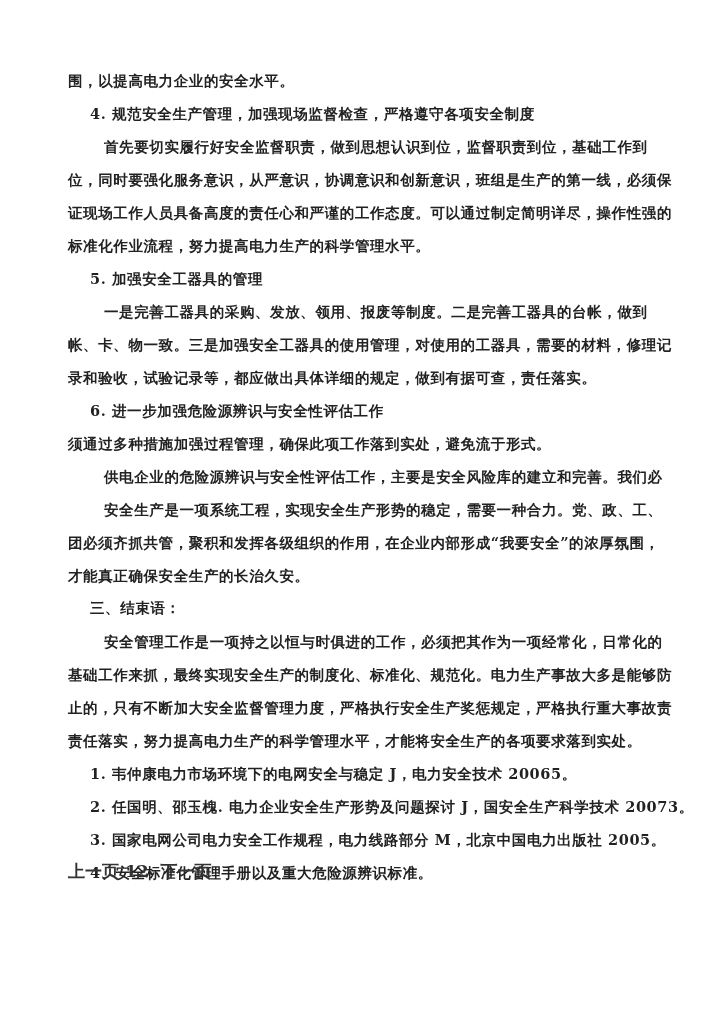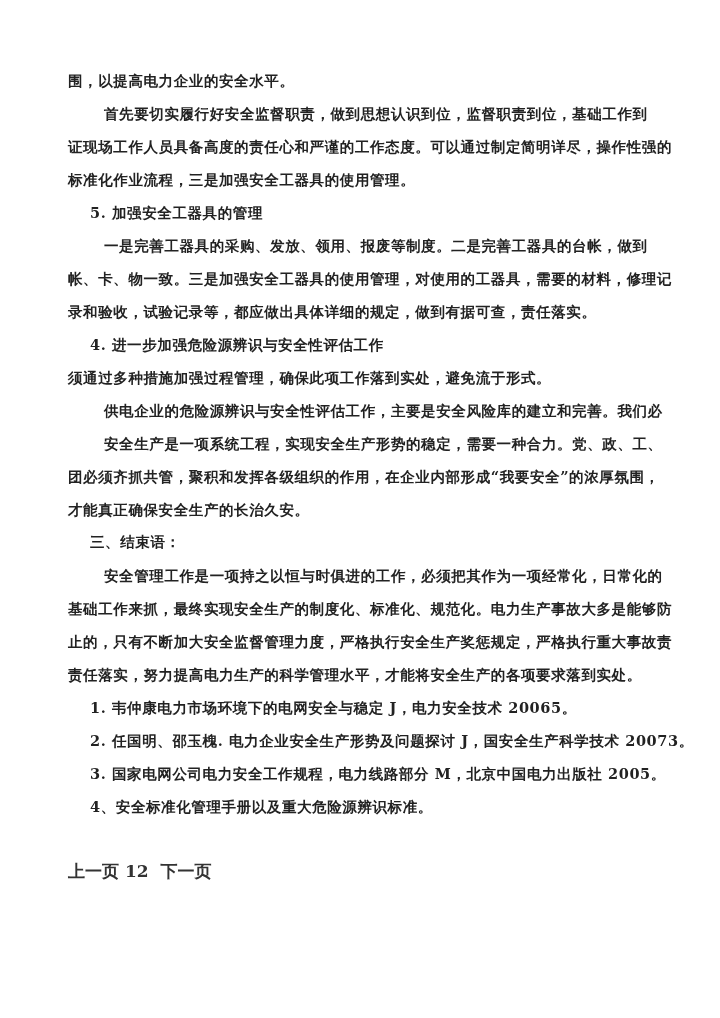--- a/index.html
+++ b/index.html
@@ -12,28 +12,30 @@
   .bold { font-weight:bold; font-family:"DejaVu Sans","Liberation Sans",sans-serif; }
   .pager { position:absolute; left:68px; top:860px; font-size:17px; color:#333; white-space:nowrap;font-weight:bold; }
   .pager span { margin-right:6px; }
   .pager a { color:#333; text-decoration:none; cursor:pointer; }
 </style>
 </head>
 <body>
 
 <div class="page">
   <div class="line">围，以提高电力企业的安全水平。</div>
+  <div class="line h">4. 规范安全生产管理，加强现场监督检查，严格遵守各项安全制度</div>
   <div class="line p1">首先要切实履行好安全监督职责，做到思想认识到位，监督职责到位，基础工作到</div>
+  <div class="line">位，同时要强化服务意识，从严意识，协调意识和创新意识，班组是生产的第一线，必须保</div>
   <div class="line">证现场工作人员具备高度的责任心和严谨的工作态度。可以通过制定简明详尽，操作性强的</div>
-  <div class="line">标准化作业流程，三是加强安全工器具的使用管理。</div>
+  <div class="line">标准化作业流程，努力提高电力生产的科学管理水平。</div>
   <div class="line h">5. 加强安全工器具的管理</div>
   <div class="line p1">一是完善工器具的采购、发放、领用、报废等制度。二是完善工器具的台帐，做到</div>
   <div class="line">帐、卡、物一致。三是加强安全工器具的使用管理，对使用的工器具，需要的材料，修理记</div>
   <div class="line">录和验收，试验记录等，都应做出具体详细的规定，做到有据可查，责任落实。</div>
-  <div class="line h">4. 进一步加强危险源辨识与安全性评估工作</div>
+  <div class="line h">6. 进一步加强危险源辨识与安全性评估工作</div>
   <div class="line">须通过多种措施加强过程管理，确保此项工作落到实处，避免流于形式。</div>
   <div class="line p1">供电企业的危险源辨识与安全性评估工作，主要是安全风险库的建立和完善。我们必</div>
   <div class="line p1">安全生产是一项系统工程，实现安全生产形势的稳定，需要一种合力。党、政、工、</div>
   <div class="line">团必须齐抓共管，聚积和发挥各级组织的作用，在企业内部形成“我要安全”的浓厚氛围，</div>
   <div class="line">才能真正确保安全生产的长治久安。</div>
   <div class="line h bold">三、结束语：</div>
   <div class="line p1">安全管理工作是一项持之以恒与时俱进的工作，必须把其作为一项经常化，日常化的</div>
   <div class="line">基础工作来抓，最终实现安全生产的制度化、标准化、规范化。电力生产事故大多是能够防</div>
   <div class="line">止的，只有不断加大安全监督管理力度，严格执行安全生产奖惩规定，严格执行重大事故责</div>
   <div class="line">责任落实，努力提高电力生产的科学管理水平，才能将安全生产的各项要求落到实处。</div>

